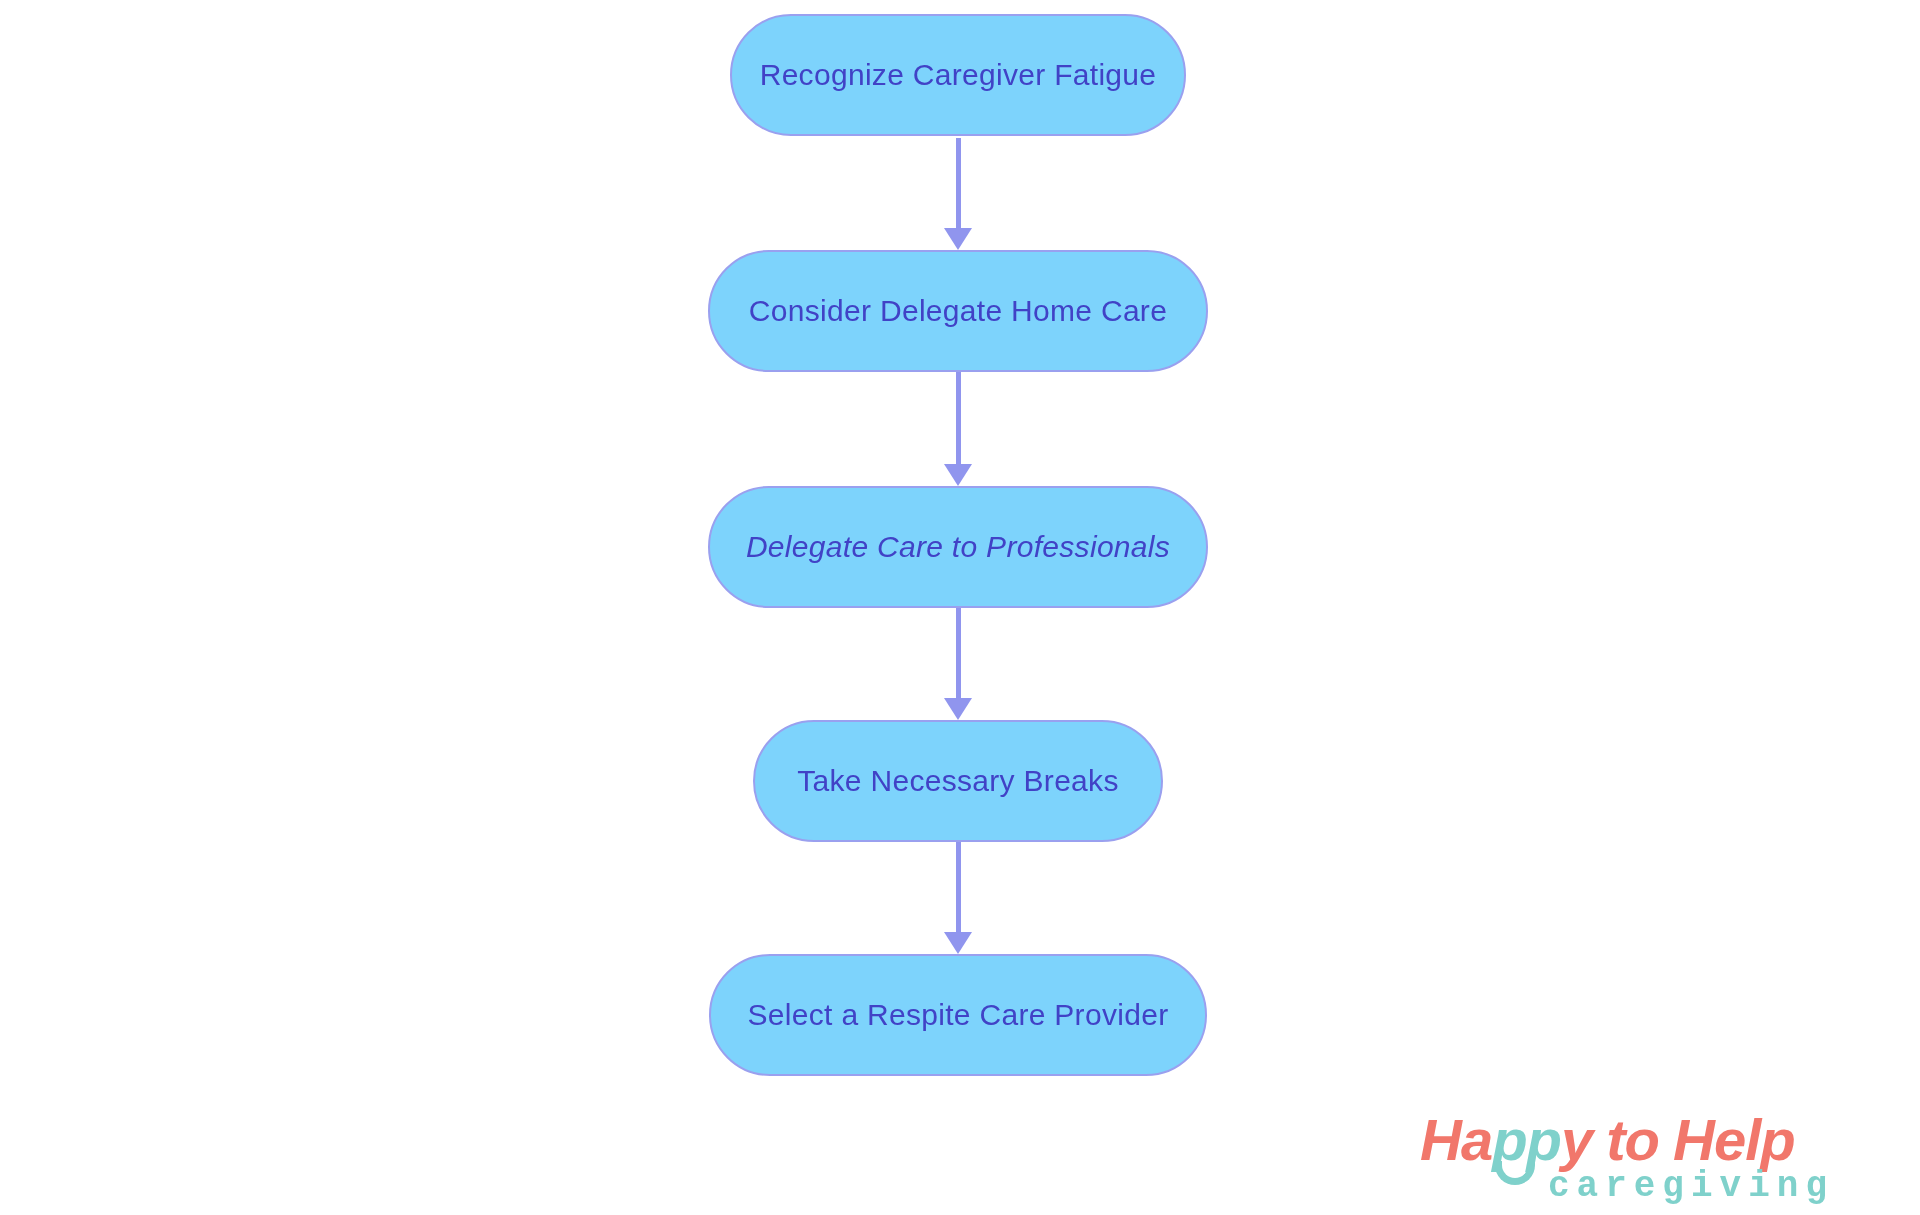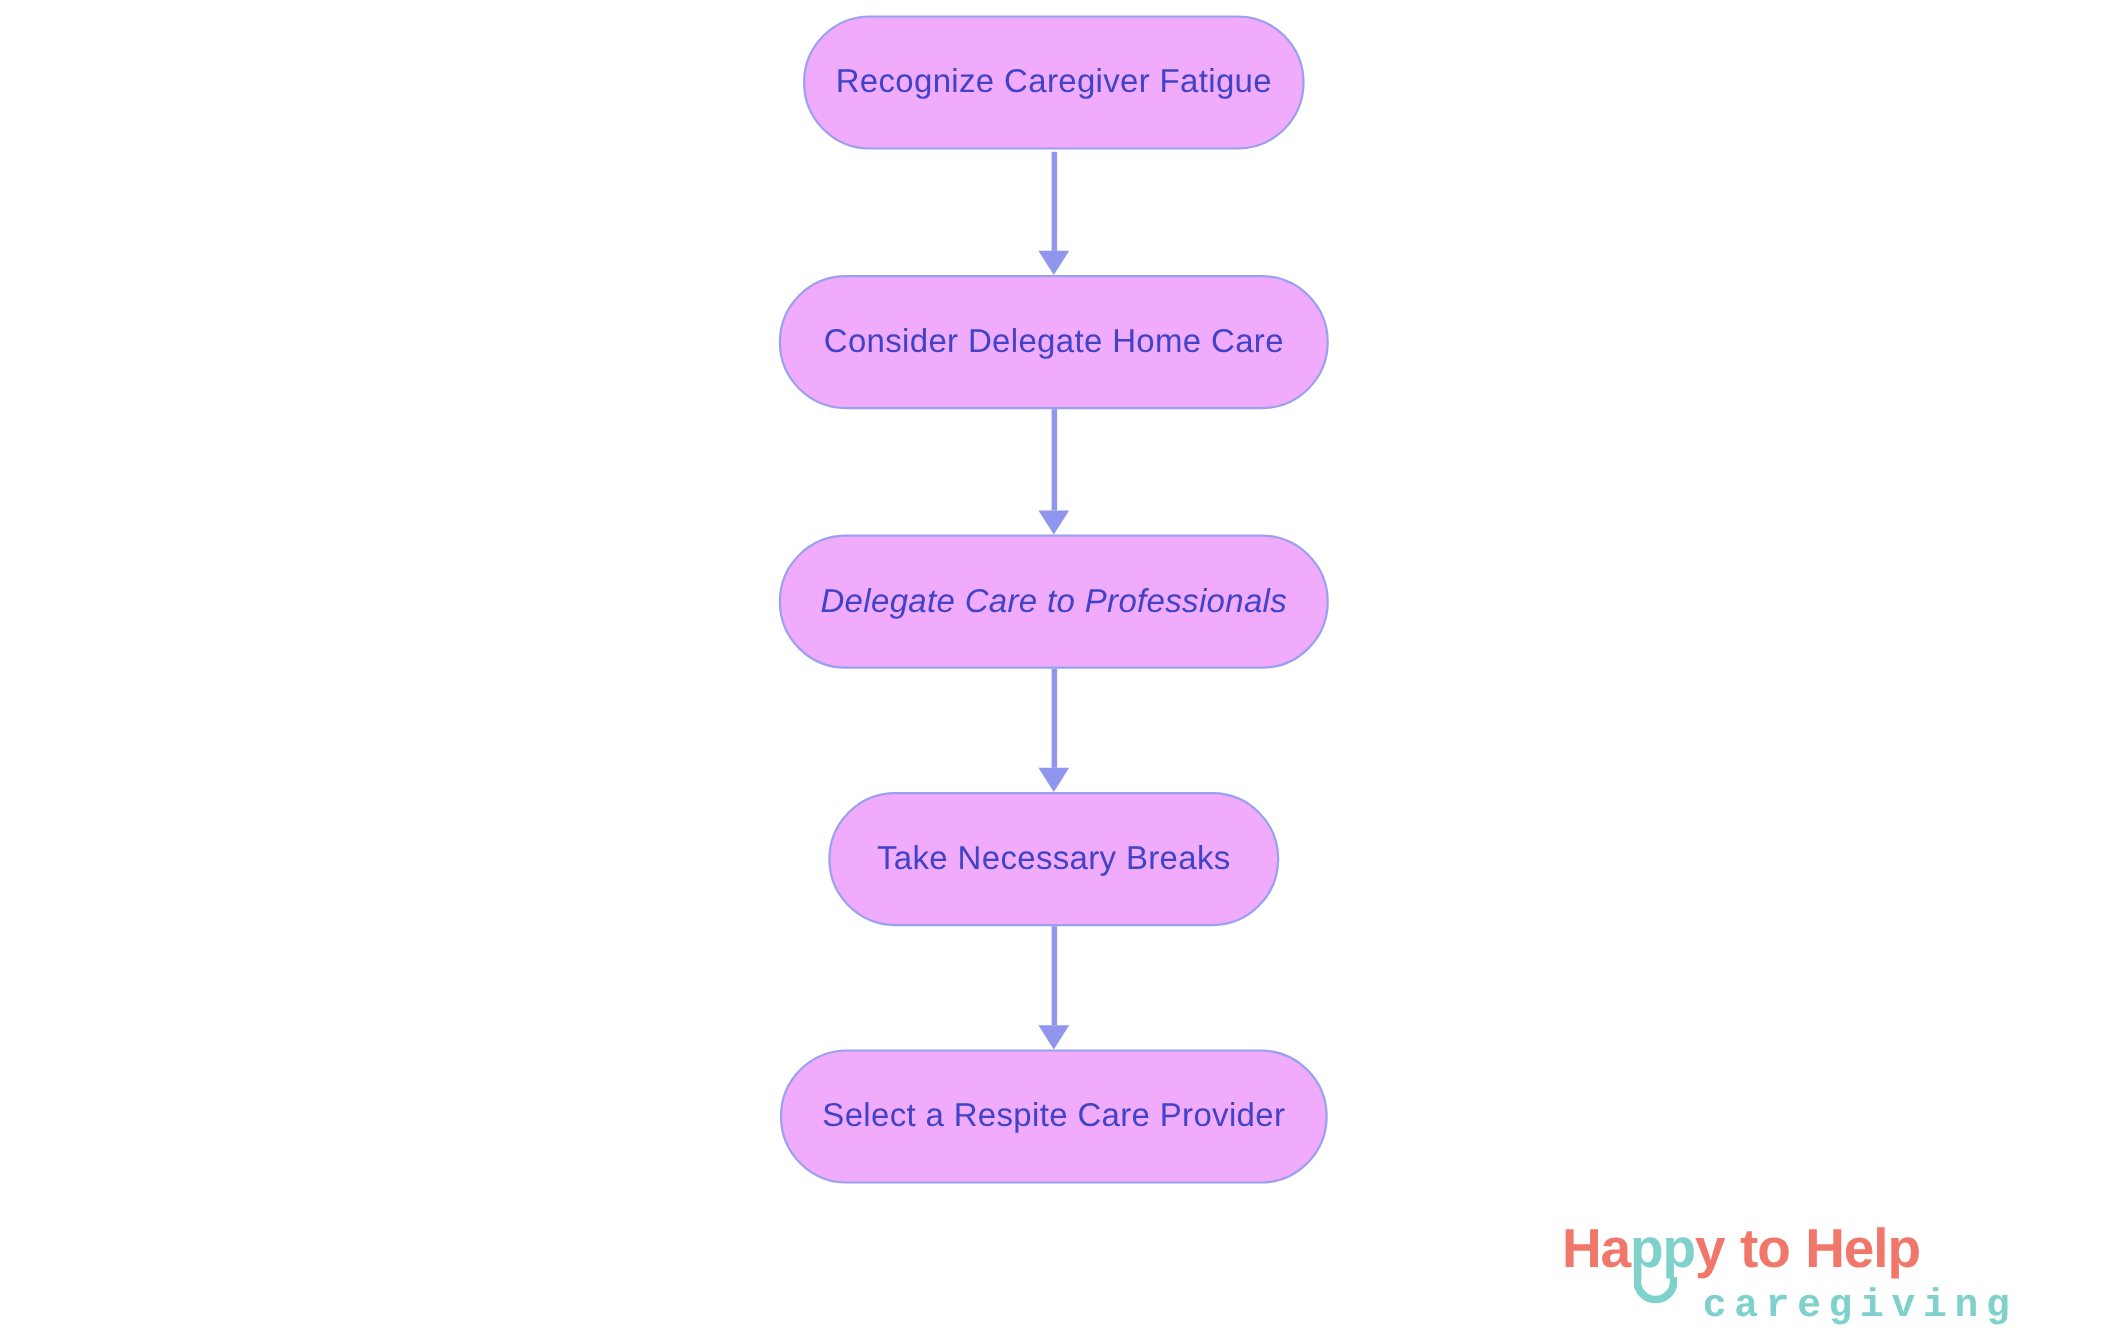--- a/index.html
+++ b/index.html
@@ -9,21 +9,21 @@
     position: relative;
     overflow: hidden;
     font-family: "Liberation Sans", sans-serif;
   }
 
   
   .node {
     position: absolute;
     height: 122px;
     box-sizing: border-box;
-    background: #f0abfc;
+    background: #7dd3fc;
     border: 2.5px solid #9aa0ef;
     border-radius: 61px;
     display: flex;
     align-items: center;
     justify-content: center;
   }
   .node-label {
     font-size: 30px;
     color: #4142c6;
     letter-spacing: 0.3px;
@@ -52,25 +52,26 @@
     border-top: 22px solid #9095ee;
   }
   .a1 { top: 138px; } .a1 .arrow-line { height: 90px; }
   .a2 { top: 372px; } .a2 .arrow-line { height: 92px; }
   .a3 { top: 608px; } .a3 .arrow-line { height: 90px; }
   .a4 { top: 842px; } .a4 .arrow-line { height: 90px; }
 
   
   .logo { position: absolute; left: 1420px; top: 1106px; width: 458px; height: 100px; }
   .logo-main {
-    font-size: 50px;
+    font-size: 58px;
     font-weight: bold;
     color: #f1776b;
     letter-spacing: -1px;
     white-space: nowrap;
+    font-style: italic;
   }
   .teal { color: #7fd1cb; }
   .pp-wrap { position: relative; display: inline-block; }
   .smile {
     position: absolute;
     left: 3px;
     top: 55px;
     width: 40px;
     height: 24px;
     border: 7px solid #7fd1cb;

